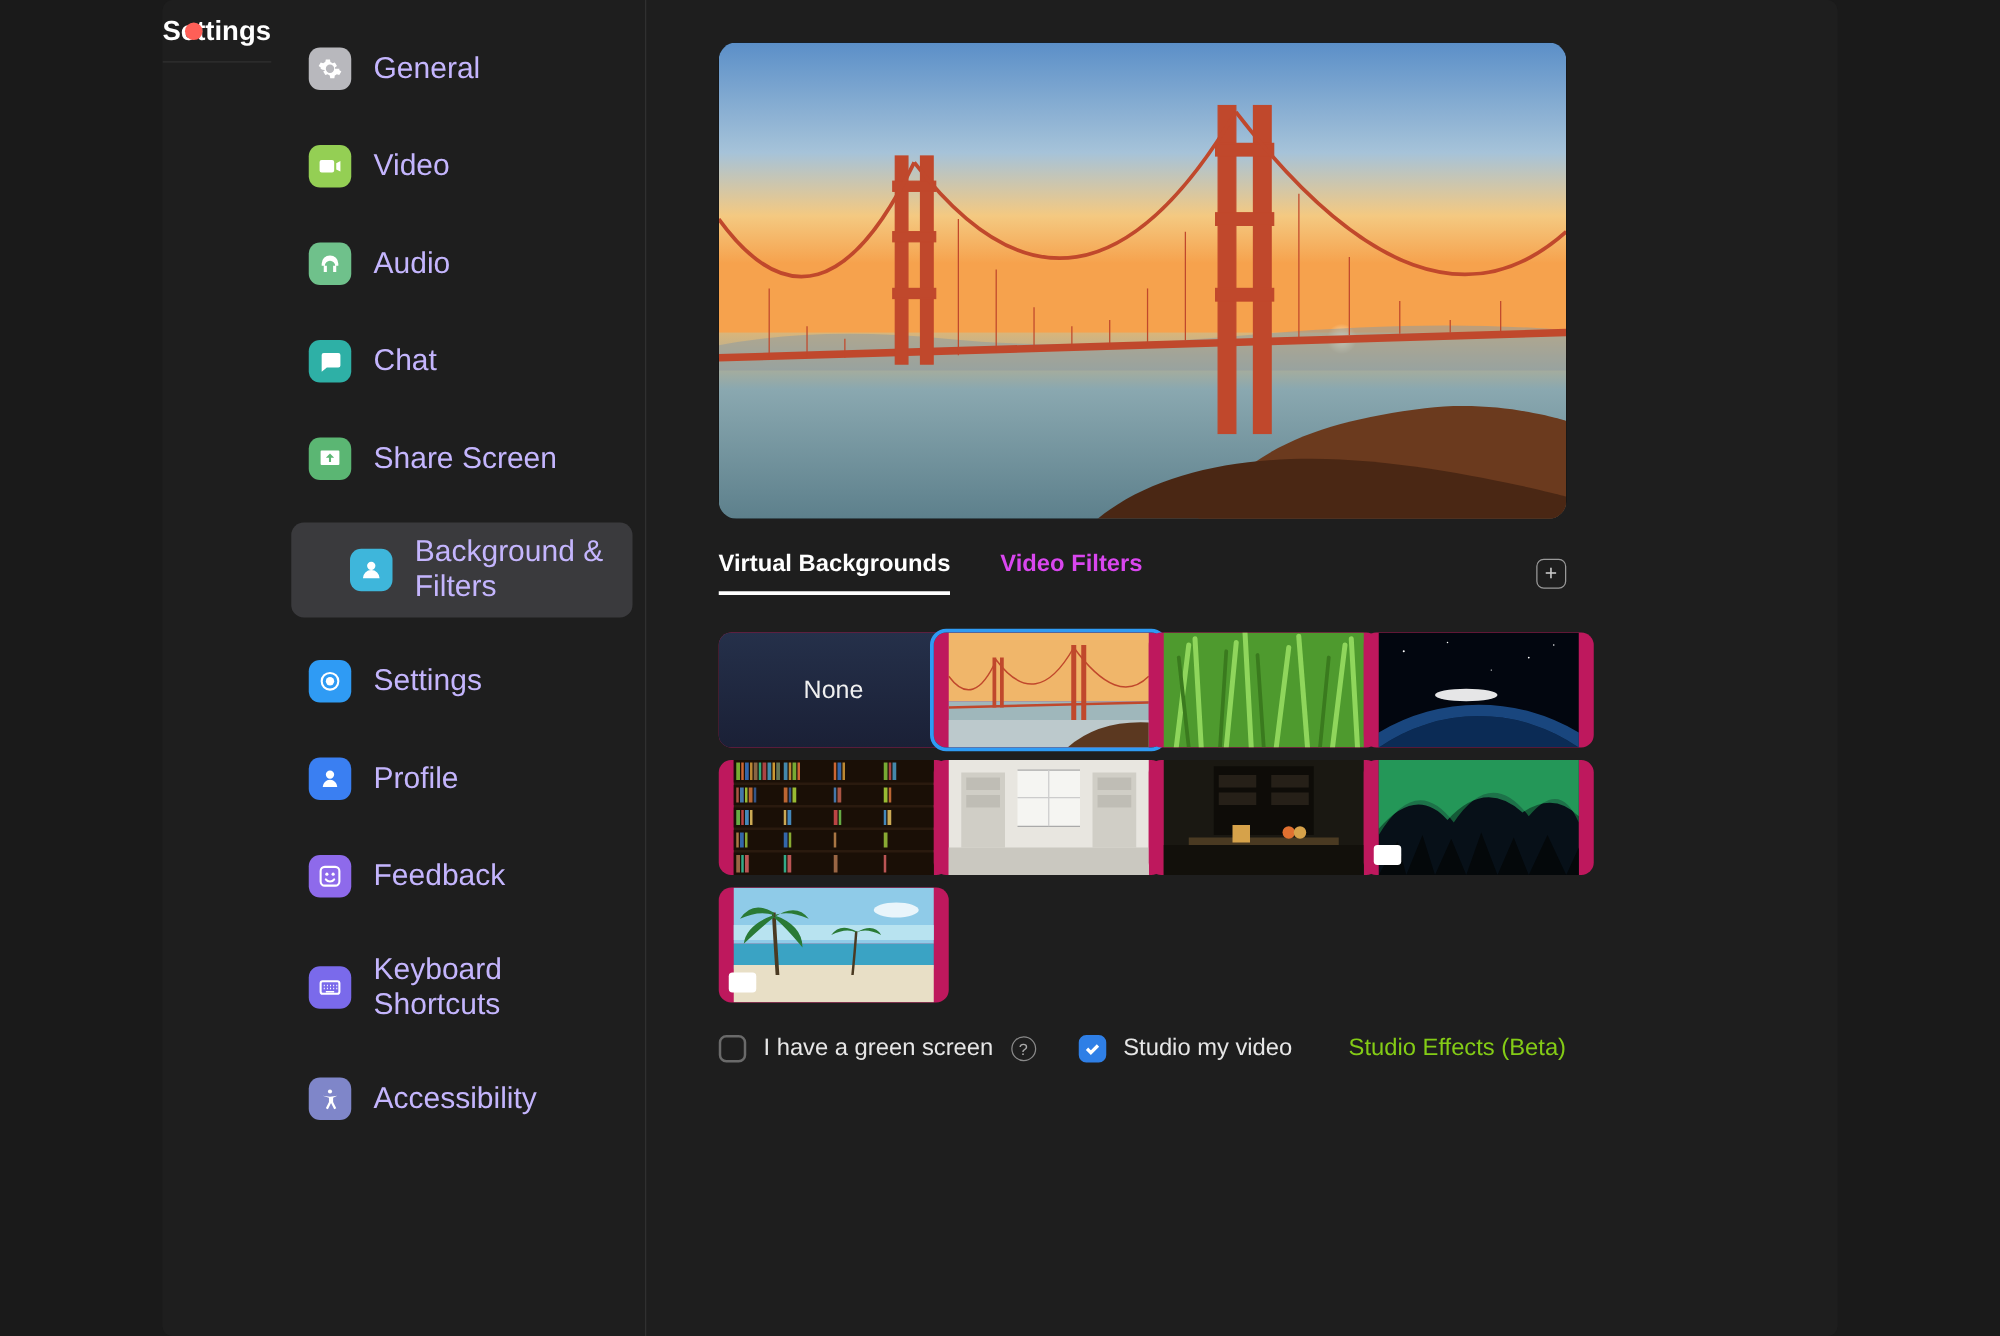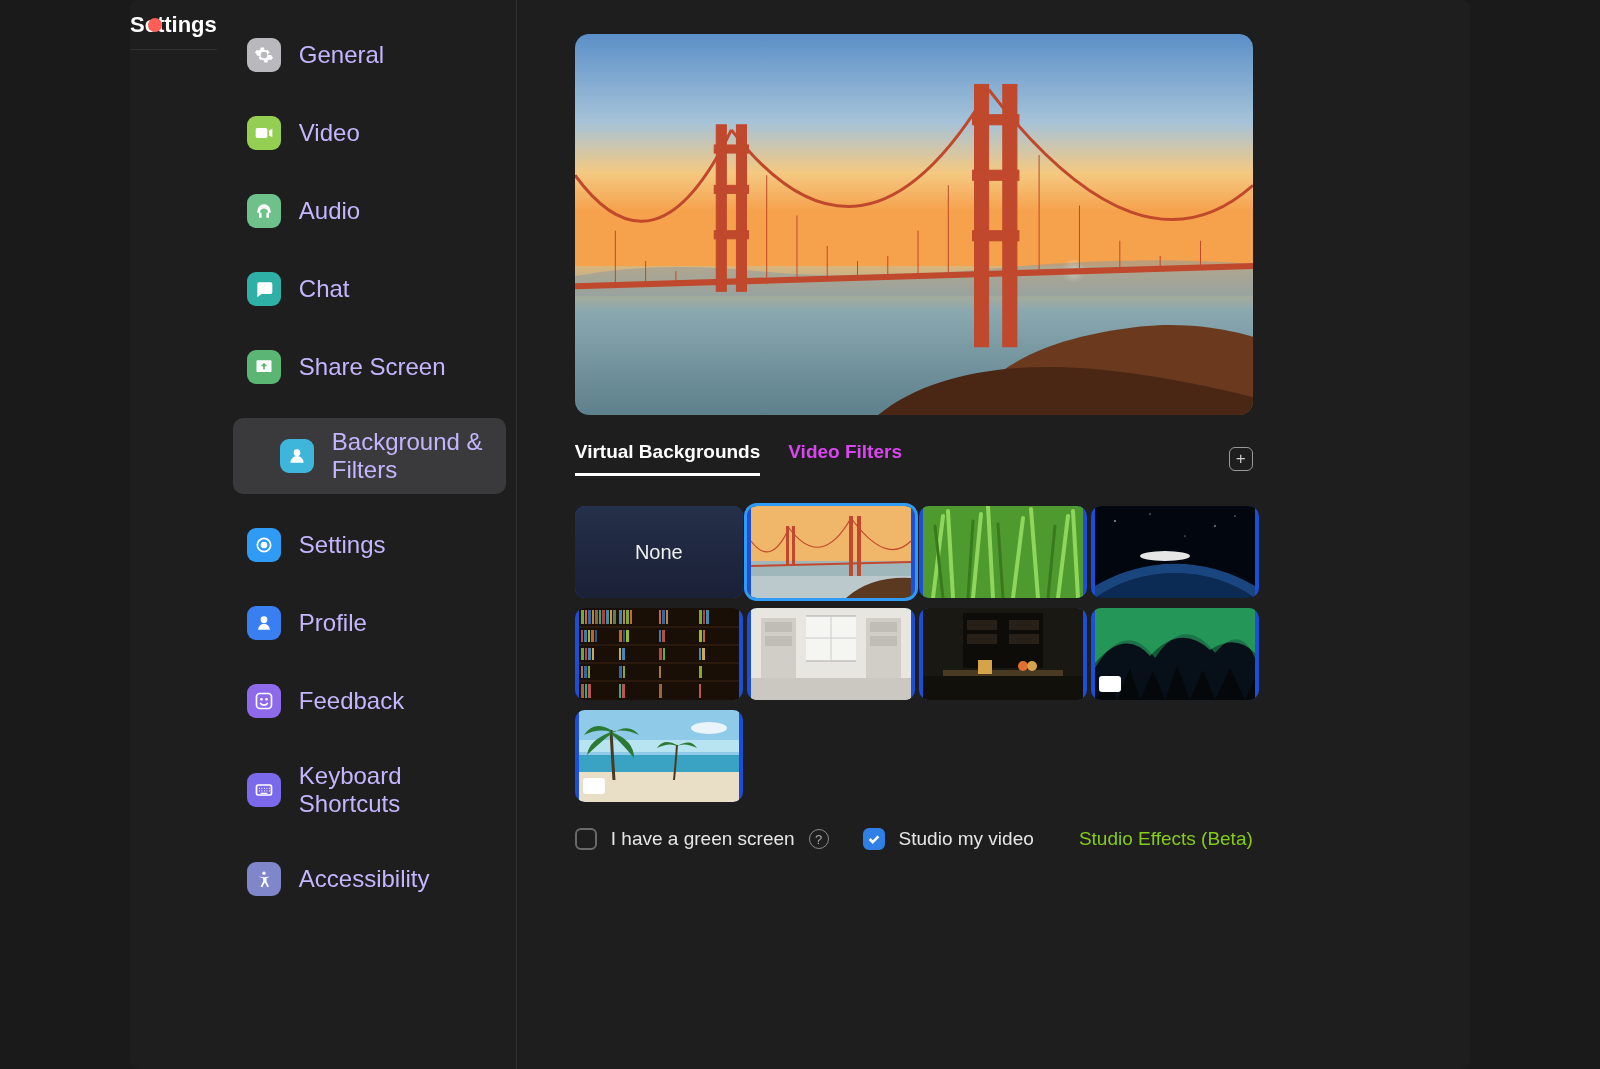--- a/index.html
+++ b/index.html
@@ -93,21 +93,21 @@
     overflow: hidden;
     background: #000;
   }
   .preview svg { width: 100%; height: 100%; display: block; }
 
   .tabs-row {
     display: flex;
     align-items: center;
     margin-top: 26px;
   }
-  .tabs { display: flex; gap: 28px; }
+  .tabs { display: flex; gap: 40px; }
   .tab {
     font-size: 19px;
     font-weight: 700;
     color: #d946ef;
     padding-bottom: 10px;
     cursor: pointer;
     border-bottom: 3px solid transparent;
   }
   .tab.active {
     color: #fff;
@@ -125,26 +125,26 @@
     line-height: 1;
   }
 
   .grid {
     margin-top: 30px;
     display: grid;
     grid-template-columns: repeat(4, 162px);
     gap: 10px;
   }
   .thumb {
-    width: 168px; height: 92px;
+    width: 184px; height: 92px;
     border-radius: 10px;
     overflow: hidden;
     position: relative;
     cursor: pointer;
-    background: #1d4ed8;
+    background: #be185d;
   }
   .thumb.selected {
     outline: 3px solid #2f9bf4;
     outline-offset: 0;
   }
   .thumb svg { width: 100%; height: 100%; display: block; }
   .thumb .none-label {
     position: absolute; inset: 0;
     display: flex; align-items: center; justify-content: center;
     color: #f0f0f0; font-size: 20px;

